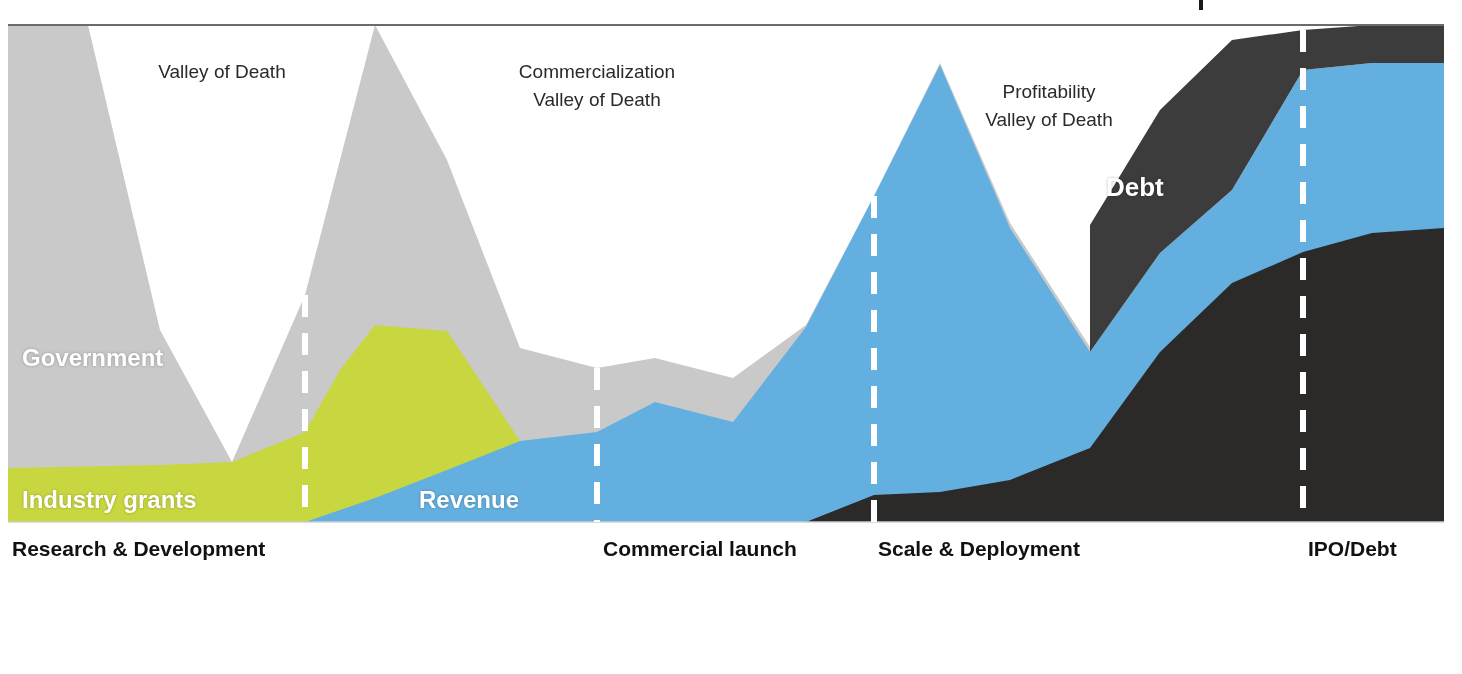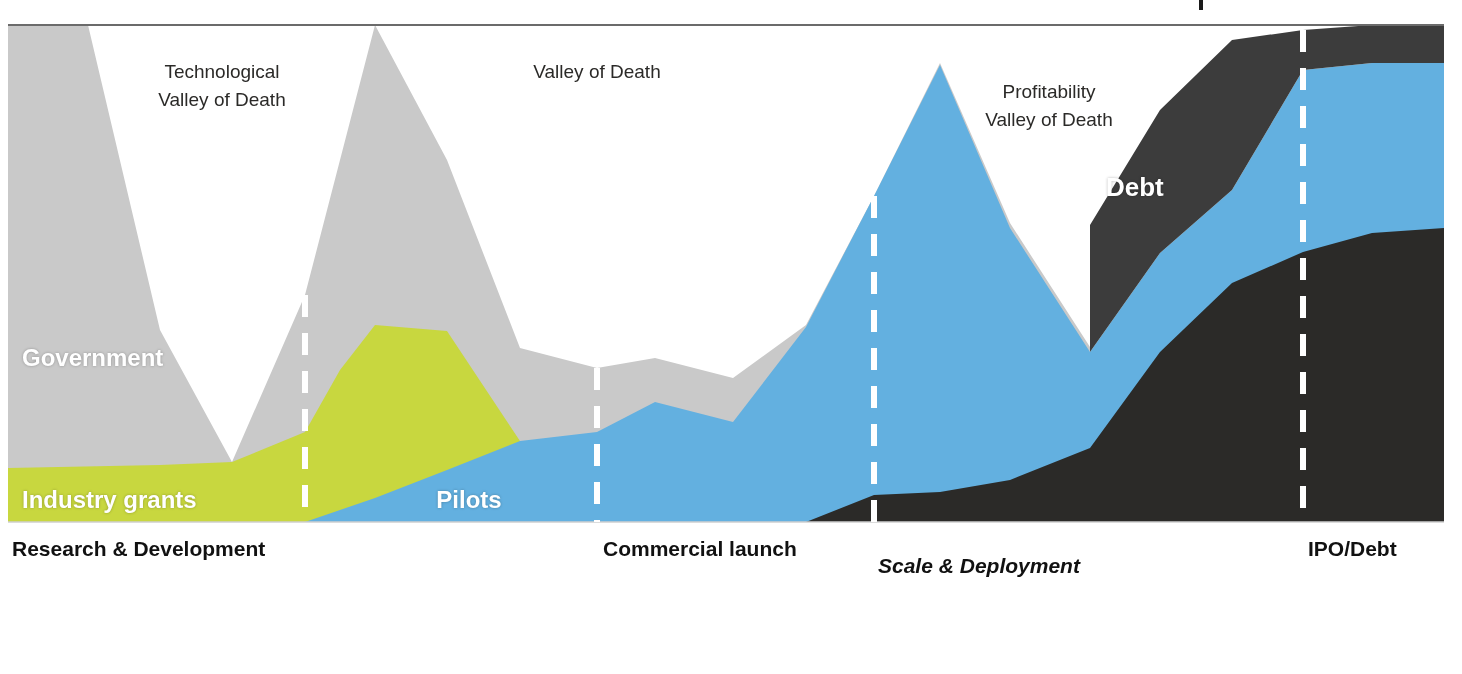--- a/index.html
+++ b/index.html
@@ -122,44 +122,44 @@
 
     <line x1="305" y1="295" x2="305" y2="522" stroke="#ffffff" stroke-width="6" stroke-dasharray="22 16" stroke-linecap="butt"></line>
     <line x1="597" y1="368" x2="597" y2="522" stroke="#ffffff" stroke-width="6" stroke-dasharray="22 16" stroke-linecap="butt"></line>
     <line x1="874" y1="196" x2="874" y2="522" stroke="#ffffff" stroke-width="6" stroke-dasharray="22 16" stroke-linecap="butt"></line>
     <line x1="1303" y1="30" x2="1303" y2="522" stroke="#ffffff" stroke-width="6" stroke-dasharray="22 16" stroke-linecap="butt"></line>
 
     <rect x="1199" y="0" width="4" height="10" fill="#1a1a1a"></rect>
   </svg>
 
   <div class="lbl valley" style="left:122px;top:58px;width:200px;">
-    <div>Technological</div>
     <div>Valley of Death</div>
   </div>
 
   <div class="lbl valley" style="left:477px;top:58px;width:240px;">
+    <div>Commercialization</div>
     <div>Valley of Death</div>
   </div>
 
   <div class="lbl valley" style="left:949px;top:58px;width:200px;margin-top:20px;">
     <div>Profitability</div>
     <div>Valley of Death</div>
   </div>
 
   <div class="lbl series-label" style="left:22px;top:486px;">Industry grants</div>
 
   <div class="lbl series-label" style="left:22px;top:344px;">Government</div>
 
-  <div class="lbl series-label" style="left:369px;top:486px;width:200px;text-align:center;">Pilots</div>
+  <div class="lbl series-label" style="left:369px;top:486px;width:200px;text-align:center;">Revenue</div>
 
   <div class="lbl series-label big" style="left:1106px;top:172px;width:160px;text-align:left;">Debt</div>
 
 
   <div class="lbl stage-label" style="left:12px;top:537px;width:300px;">Research &amp; Development</div>
 
 
   <div class="lbl stage-label" style="left:603px;top:537px;width:260px;">Commercial launch</div>
 
-  <div class="lbl stage-label" style="left:878px;top:554px;width:420px;font-style:italic;">Scale &amp; Deployment</div>
+  <div class="lbl stage-label" style="left:878px;top:537px;width:420px;">Scale &amp; Deployment</div>
 
   <div class="lbl stage-label" style="left:1308px;top:537px;width:135px;">IPO/Debt</div>
 
 </div>
 
 </body></html>

